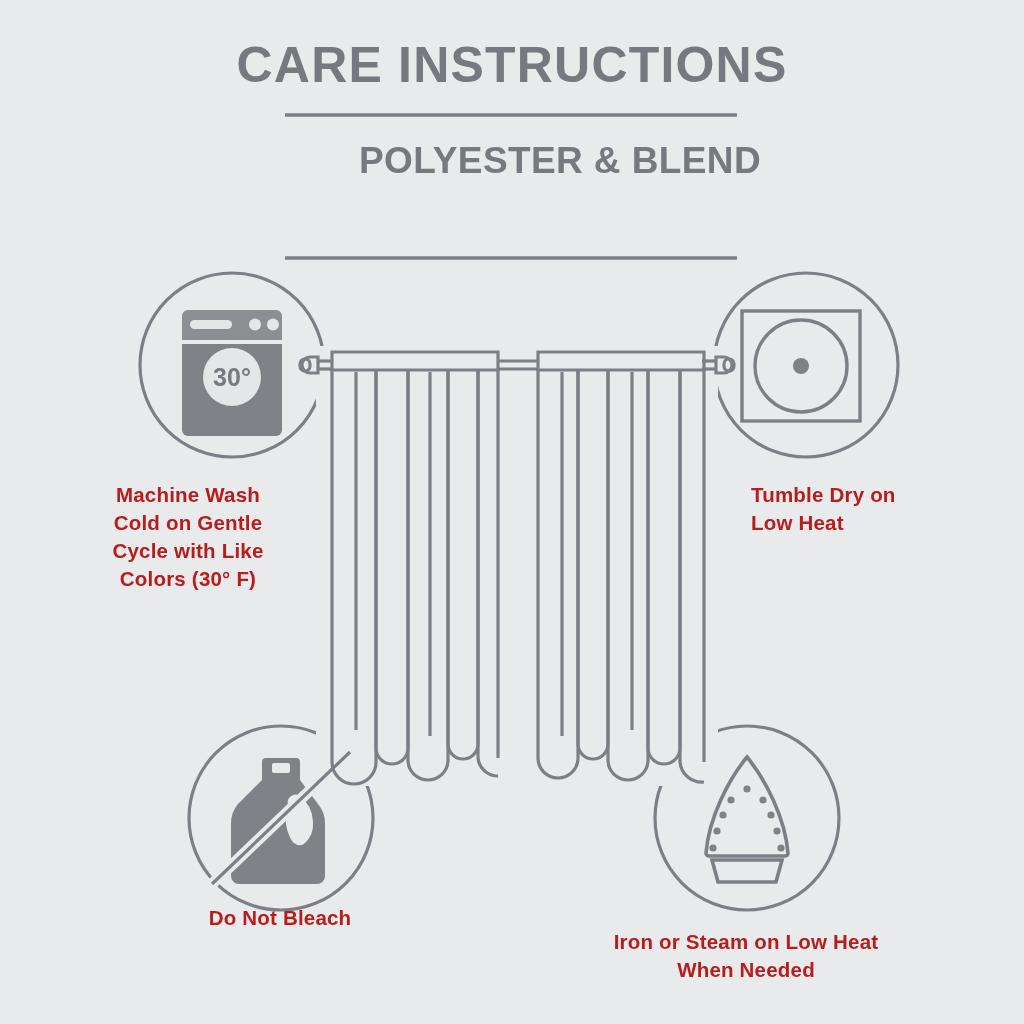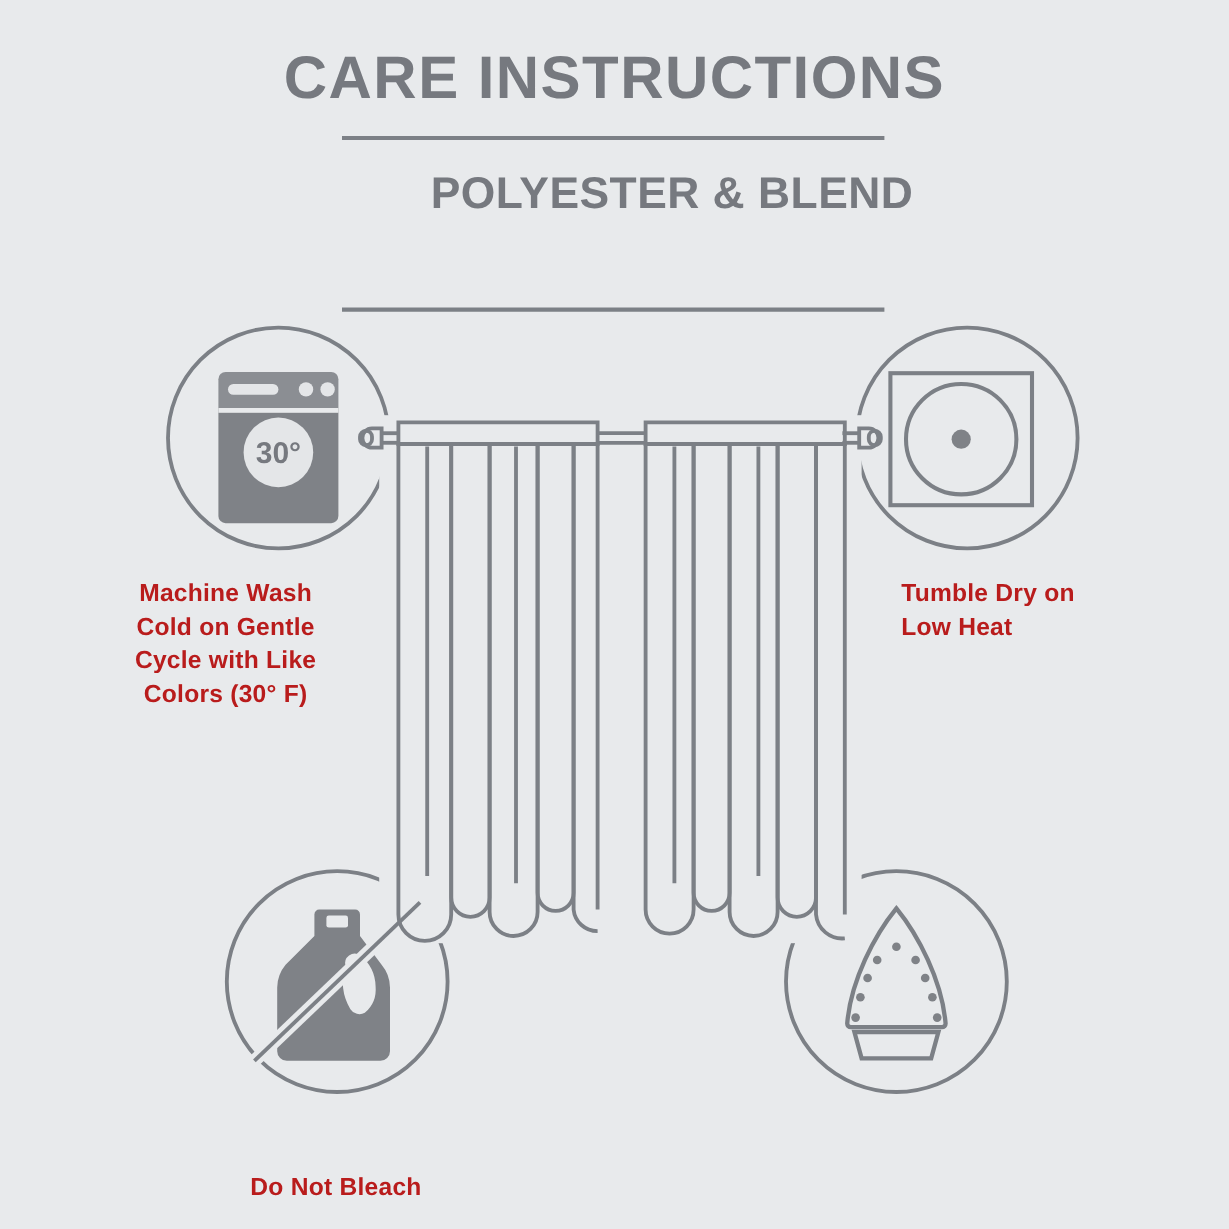--- a/index.html
+++ b/index.html
@@ -70,21 +70,21 @@
     width: 268px;
     text-align: center;
   }
   #cap-dry {
     top: 481px;
     left: 751px;
     width: 260px;
     text-align: left;
   }
   #cap-bleach {
-    top: 976px;
+    top: 904px;
     left: 160px;
     width: 240px;
     text-align: center;
   }
   #cap-iron {
     top: 928px;
     left: 556px;
     width: 380px;
     text-align: center;
   }
@@ -239,14 +239,16 @@
   <div class="txt" id="title">CARE INSTRUCTIONS</div>
   <div class="txt" id="sub1">POLYESTER &amp; BLEND</div>
 
   <div class="txt cap" id="cap-wash">Machine Wash
 Cold on Gentle
 Cycle with Like
 Colors (30° F)</div>
   <div class="txt cap" id="cap-dry">Tumble Dry on
 Low Heat</div>
   <div class="txt cap" id="cap-bleach">Do Not Bleach</div>
+  <div class="txt cap" id="cap-iron">Iron or Steam on Low Heat
+When Needed</div>
 
 </div>
 
 </body></html>

